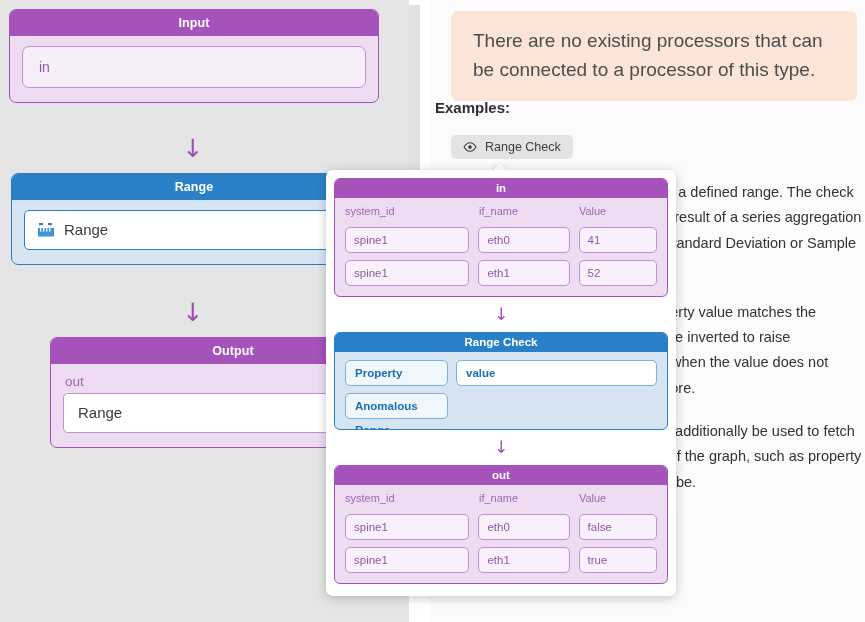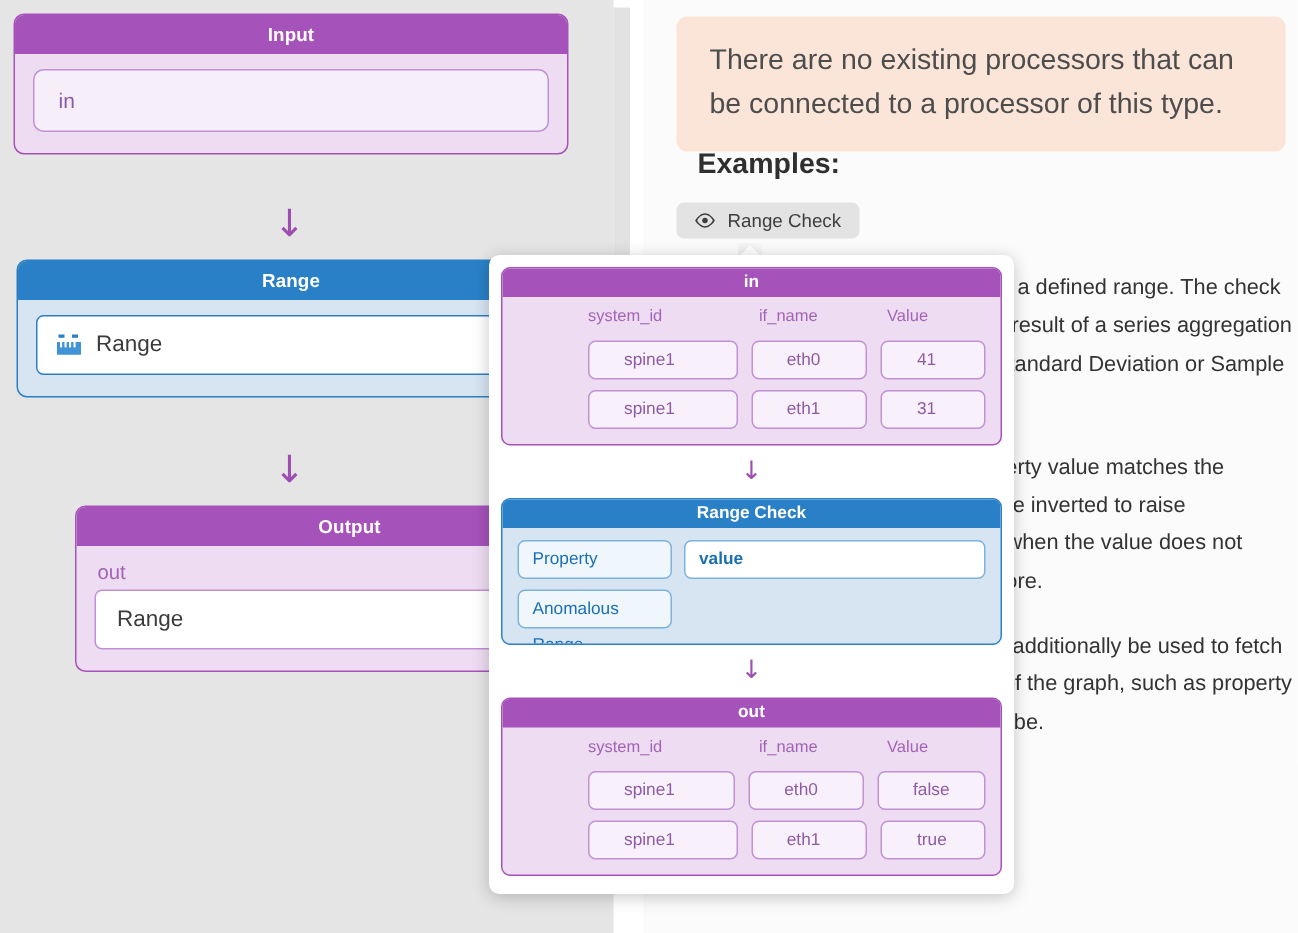--- a/index.html
+++ b/index.html
@@ -83,22 +83,22 @@
     position:absolute; left:429px; top:0; width:436px; height:622px;
     background:#fbfbfb;
   }
   #alert-box {
     position:absolute; left:22px; top:11px; width:406px;
     background:#fbe5d8; border-radius:7px;
     padding:15px 22px 16px 22px;
     font-size:19px; line-height:1.55; color:#4d4d4d;
   }
   #examples-label {
-    position:absolute; left:36px; top:99px;
-    font-size:19px; font-weight:bold; color:#2f2f2f;
+    position:absolute; left:6px; top:99px;
+    font-size:15px; font-weight:bold; color:#2f2f2f;
   }
   #example-chip {
     position:absolute; left:22px; top:135px;
     background:#e3e3e3; border-radius:5px;
     height:24px; display:flex; align-items:center; gap:8px;
     padding:0 12px; font-size:12.5px; color:#3d3d3d;
   }
   .eye-icon { width:14px; height:10px; display:block; }
 
   #desc-body {
@@ -128,39 +128,39 @@
   .pnode-hdr {
     height:19px; line-height:19px; text-align:center;
     font-size:11.5px; font-weight:bold; color:#fff;
   }
   .pnode-purple { border:1.3px solid #a652bb; background:#eeddf2; }
   .pnode-purple .pnode-hdr { background:#a652bb; }
   .pnode-blue { border:1.3px solid #2a80c7; background:#d7e5f3; }
   .pnode-blue .pnode-hdr { background:#2a80c7; }
 
   .ptable { padding:7px 10px 10px 10px; }
-  .prow { display:flex; gap:9px;margin-left:47px; }
+  .prow { display:flex; gap:9px; }
   .prow + .prow { margin-top:7px; }
   .phead { font-size:11px; color:#a264b5; margin-bottom:3px; }
   .pcell {
     background:#f8f1fb; border:1px solid #c290d4;
     border-radius:5px; height:26px; line-height:24px;
-    font-size:11.5px; color:#8e5aa6; padding:0 23px;
+    font-size:11.5px; color:#8e5aa6; padding:0 8px;
   }
   .pcol-a { width:136px; }
   .pcol-b { width:99px; }
   .pcol-c { width:85px; }
 
   .pbody-blue { padding:8px 10px 10px 10px; }
   .pkv { display:flex; gap:8px; }
   .pkv + .pkv { margin-top:7px; }
   .pk {
     background:#eff6fc; border:1px solid #7db2dd; border-radius:5px;
     height:26px; line-height:24px; font-size:11.5px;
-    font-weight:normal; color:#1b6fb5; padding:0 9px; width:103px;
+    font-weight:bold; color:#1b6fb5; padding:0 9px; width:103px;
   }
   .pv {
     background:#ffffff; border:1px solid #7db2dd; border-radius:5px;
     height:26px; line-height:24px; font-size:11.5px;
     font-weight:bold; color:#1b6fb5; padding:0 9px; flex:1;
   }
   .parrow {
     text-align:center; font-size:17px; line-height:1;
     color:#9c4fb0; margin:9px 0 9px 0;
     font-family:"DejaVu Sans", sans-serif;
@@ -257,21 +257,21 @@
           </div>
       </div>
       <div class="prow">
         <div class="pcell pcol-a">spine1</div>
         <div class="pcell pcol-b">eth0</div>
         <div class="pcell pcol-c">41</div>
       </div>
       <div class="prow">
         <div class="pcell pcol-a">spine1</div>
         <div class="pcell pcol-b">eth1</div>
-        <div class="pcell pcol-c">31</div>
+        <div class="pcell pcol-c">52</div>
       </div>
     </div>
   </div>
 
   <div class="parrow">↓</div>
 
   <div class="pnode pnode-blue">
     <div class="pnode-hdr">Range Check</div>
     <div class="pbody-blue">
       <div class="pkv">

